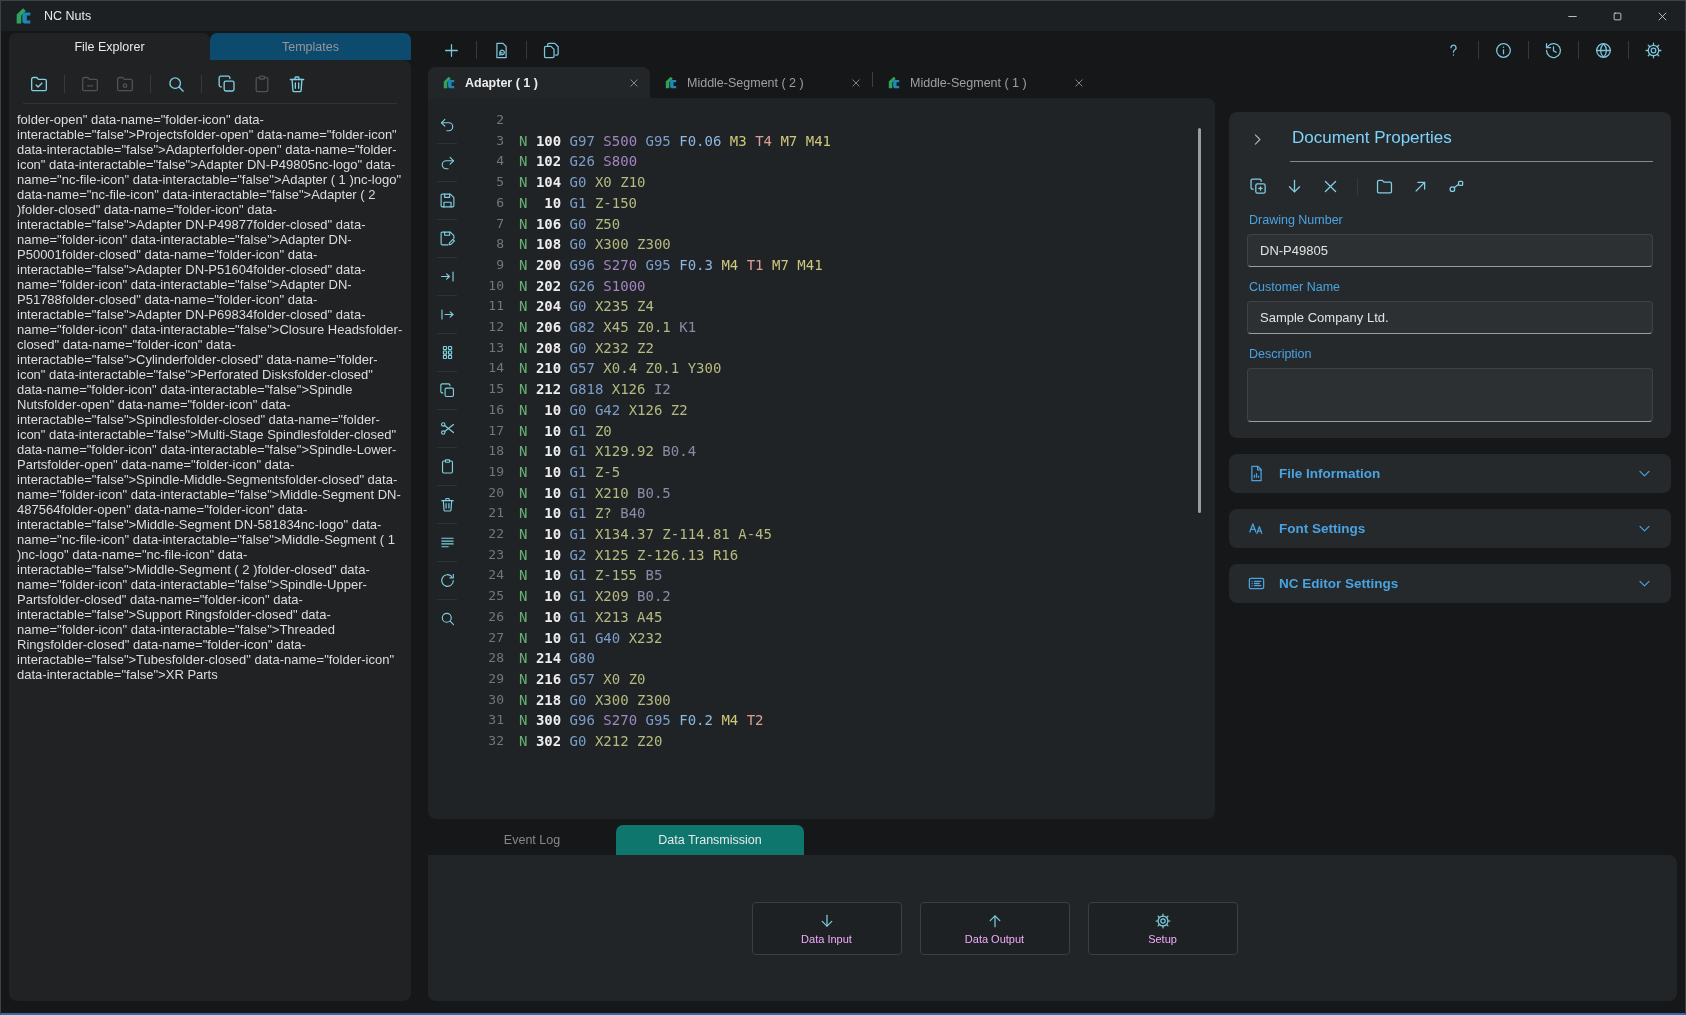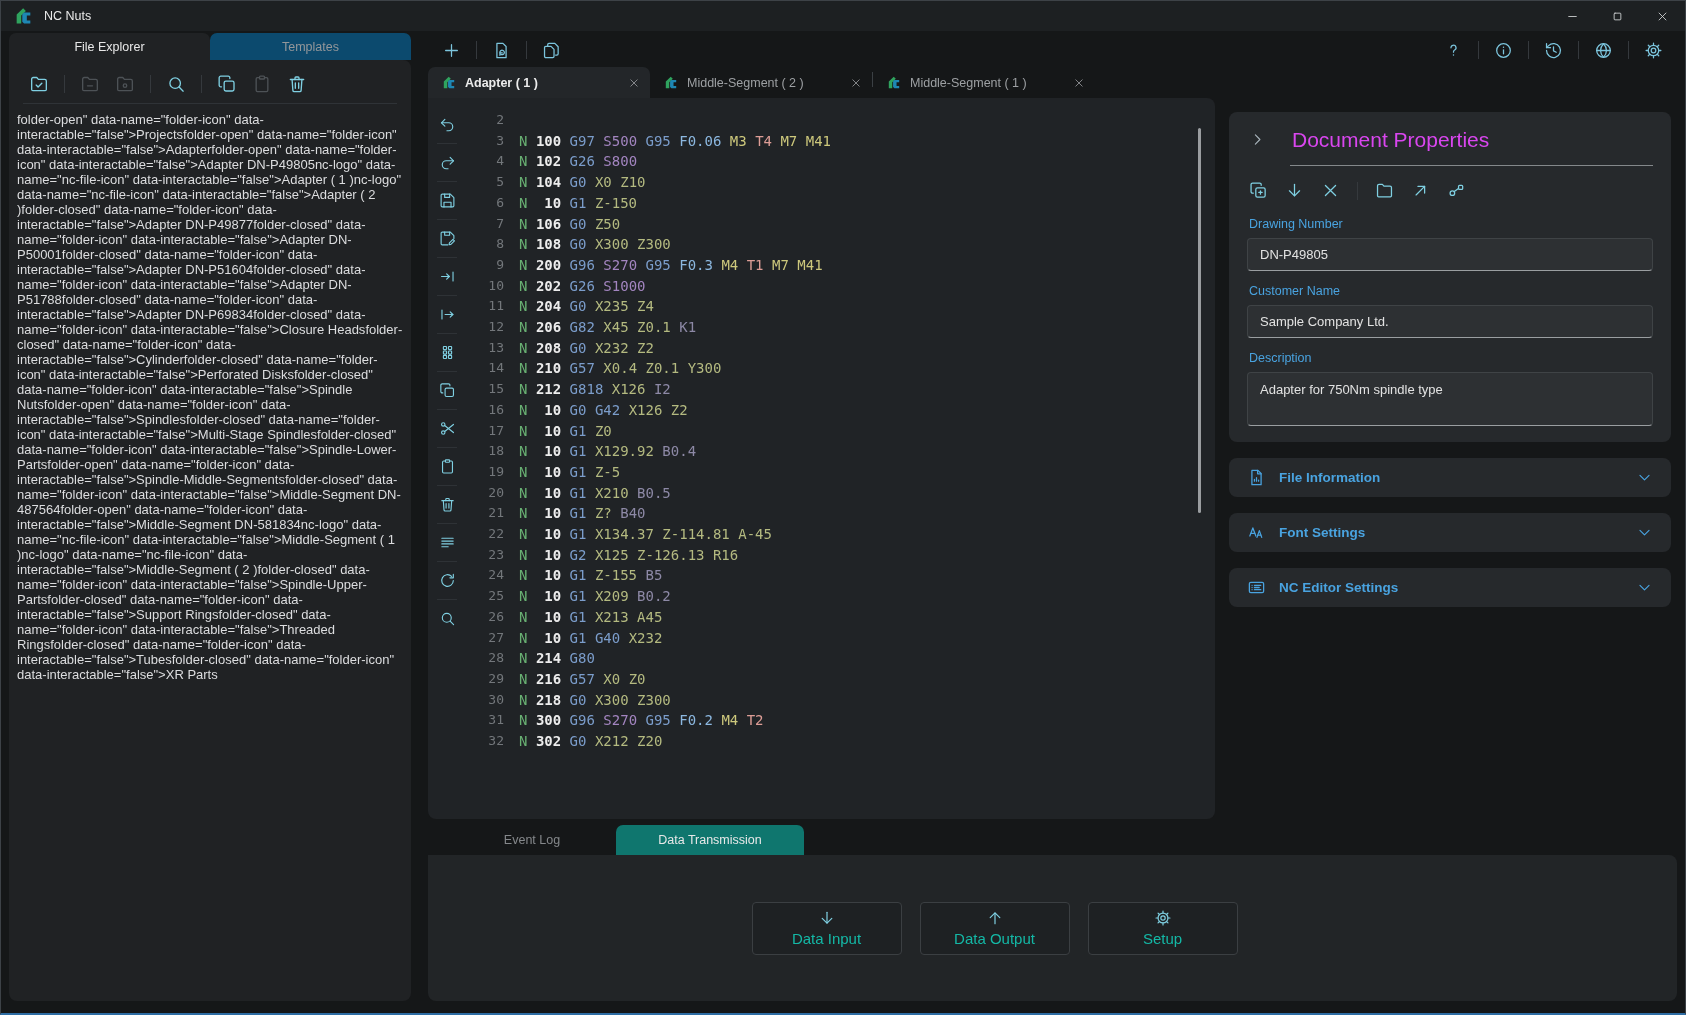--- a/index.html
+++ b/index.html
@@ -71,21 +71,21 @@
   .editor-scrollbar{ position:absolute; right:14px; top:30px; width:3px; height:385px;
     background:#9a9da0; border-radius:2px;}
 
   
   .props-col{ width:462px; flex:none; display:flex; flex-direction:column; padding:14px 6px 14px 14px;}
   .props-card{ background:#26292c; border-radius:8px; flex:none;}
   .props-main{ padding:12px 18px 16px 18px;}
   .props-header{ display:flex; align-items:flex-start; padding:4px 0 0 2px;}
   .props-header .icon{ width:17px; height:17px; color:#a9b4bc; margin-top:3px;}
   .props-title-wrap{ flex:1; margin-left:24px; border-bottom:1px solid #84888b; padding:0 0 13px 2px;}
-  .props-title{ font-size:21px; color:#d946ef;}
+  .props-title{ font-size:17px; color:#7dd3fc;}
   .props-toolbar{ display:flex; align-items:center; gap:17px; padding:15px 2px 4px 2px;}
   .props-toolbar .icon{ width:19px; height:19px; color:#7fd0e2;}
   .field-label{ font-size:12.5px; color:#49a3e0; margin:13px 0 7px 2px;}
   .field-input{ width:100%; height:33px; background:#2d3033; border:1px solid #3f4346;
     border-bottom:1px solid #9a9ea1; border-radius:4px; padding:0 12px; font-size:13px; color:#e2e2e2;
     font-family:"Liberation Sans", sans-serif; display:block;}
   .field-textarea{ width:100%; min-height:54px; background:#2d3033; border:1px solid #3f4346;
     border-bottom:1px solid #9a9ea1; border-radius:4px; padding:8px 12px; font-size:13px; color:#e2e2e2;
     line-height:18.5px;}
   .section-card{ margin-top:16px; height:39px; display:flex; align-items:center; padding:0 18px; gap:13px;}
@@ -101,21 +101,21 @@
   .bottom-tabs{ height:30px; display:flex; padding-left:20px;}
   .b-tab{ display:flex; align-items:center; justify-content:center; font-size:12.5px;
     color:#85888b; padding:0 8px; width:168px;}
   .b-tab.active{ background:#0f766e; color:#e8e8e8; border-radius:7px 7px 0 0; width:188px;}
   .bottom-body{ height:146px; background:#222527; border-radius:0 8px 8px 8px;
     display:flex; align-items:center; justify-content:center; gap:18px;}
   .btn-row-offset{ display:flex; gap:18px; transform:translateX(-58px);}
   .trans-btn{ width:150px; height:53px; border:1px solid #3b3f42; background:#1e2123; border-radius:4px;
     display:flex; flex-direction:column; align-items:center; justify-content:center; gap:3px;}
   .btn-icon{ width:18px; height:18px; color:#7fd0e2;}
-  .btn-label{ font-size:15px; color:#14b8a6;}
+  .btn-label{ font-size:11px; color:#f0abfc;}
 </style>
 </head>
 <body>
 
 <div class="window">
 
   <div class="titlebar">
     <span class="icon app-icon">
         <svg viewBox="0 0 24 24">
           <path fill="#2fa35e" d="M4.2 20V9.6L11.6 2.6l3.1 3.1-5.3 5.2V20Z"></path>
@@ -492,21 +492,20 @@
               </div>
 
             <div class="field-label">Drawing Number</div>
             <input class="field-input" readonly="" value="DN-P49805" style="">
 
             <div class="field-label">Customer Name</div>
             <input class="field-input" readonly="" value="Sample Company Ltd." style="">
 
             <div class="field-label">Description</div>
             <div class="field-textarea">
-              <div>Adapter for 750Nm spindle type</div>
             </div>
           </div>
 
           <div class="props-card section-card">
             <span class="icon sec-icon">
                 <svg viewBox="0 0 24 24" fill="none" stroke="currentColor" stroke-width="1.6" stroke-linecap="round" stroke-linejoin="round">
                   <path d="M6.2 21V3h7.6l4 4v14Z"></path>
                   <path d="M13.4 3v4.4h4.4"></path>
                   <path d="M9.4 16.6v-2.2M12 16.6v-4.4M14.6 16.6v-1.4"></path>
                 </svg>

